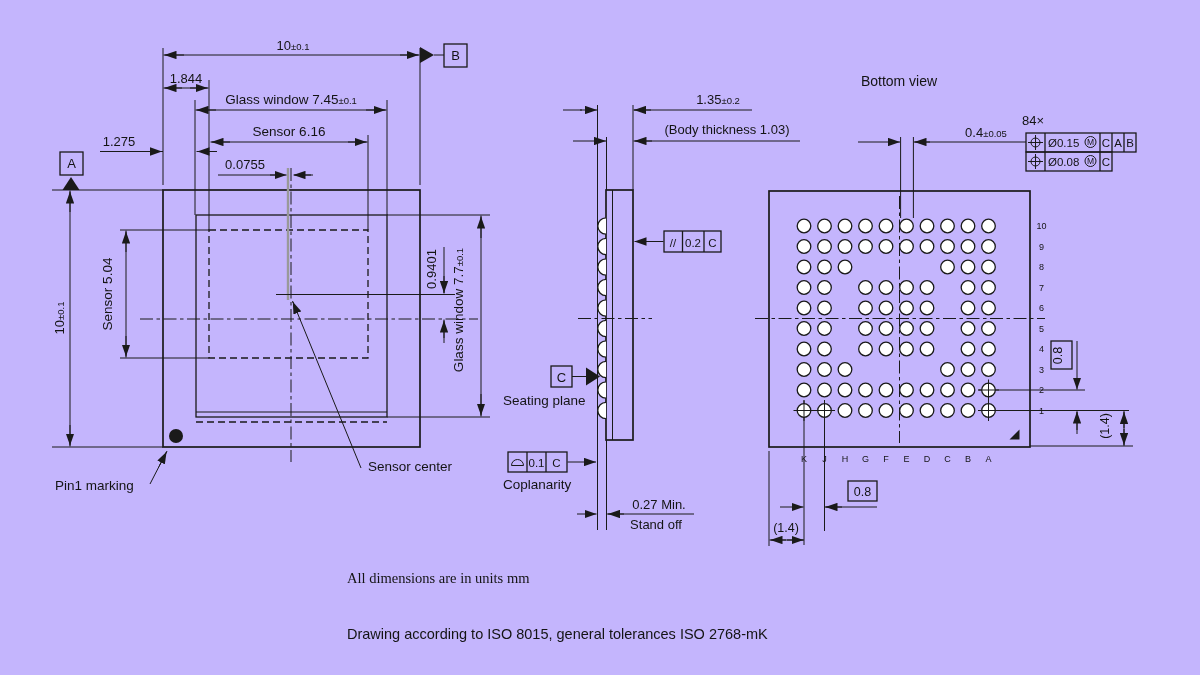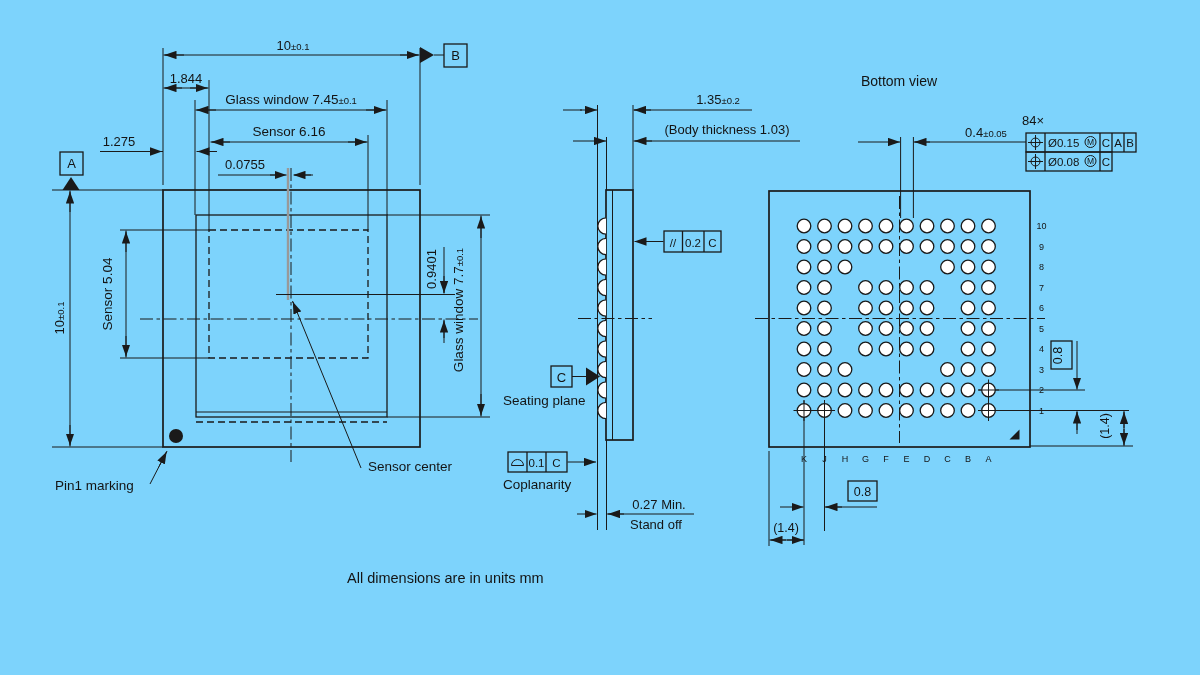--- a/index.html
+++ b/index.html
@@ -1,16 +1,16 @@
 <!DOCTYPE html>
 <html><head>
 <meta charset="utf-8">
 <style>
   html,body{margin:0;padding:0;background:#fff;}
-  #stage{position:relative;width:1200px;height:675px;background:#7dd3fc;overflow:hidden;
+  #stage{position:relative;width:1200px;height:675px;background:#c4b5fd;overflow:hidden;
          font-family:"Liberation Sans","DejaVu Sans",sans-serif;}
   #drawing{position:absolute;left:0;top:0;}
   
   .ln  {stroke:#1a1a1a;stroke-width:1;fill:none;}
   .ln2 {stroke:#1a1a1a;stroke-width:1.7;fill:none;}
   .ln13{stroke:#1a1a1a;stroke-width:1.3;fill:none;}
   .dsh {stroke:#1a1a1a;stroke-width:1.3;fill:none;stroke-dasharray:7 4;}
   .cl  {stroke:#1a1a1a;stroke-width:1;fill:none;stroke-dasharray:13 3.5 3.5 3.5;}
   .gray{stroke:#999999;stroke-width:2.4;fill:none;}
   .blk {fill:#1a1a1a;stroke:none;}
@@ -395,14 +395,15 @@
     <line x1="842" y1="507" x2="825.5" y2="507" class="ln" marker-end="url(#ah)"></line>
 
     <line x1="769" y1="451" x2="769" y2="546" class="ln"></line>
     <line x1="769.5" y1="540" x2="804" y2="540" class="ln"></line>
     <line x1="786" y1="540" x2="770.5" y2="540" class="ln" marker-end="url(#ah)"></line>
     <line x1="787" y1="540" x2="803.5" y2="540" class="ln" marker-end="url(#ah)"></line>
     <text x="786" y="532" class="t125 mid">(1.4)</text>
   </g>
 </svg>
 
-<div class="notes" style="top:570px;">All dimensions are in units mm</div>
+<div class="notes" style="top:570px;font-family:Liberation Serif, serif;">All dimensions are in units mm</div>
+<div class="notes" style="top:626px;">Drawing according to ISO 8015, general tolerances ISO 2768-mK</div>
 </div>
 
 </body></html>

